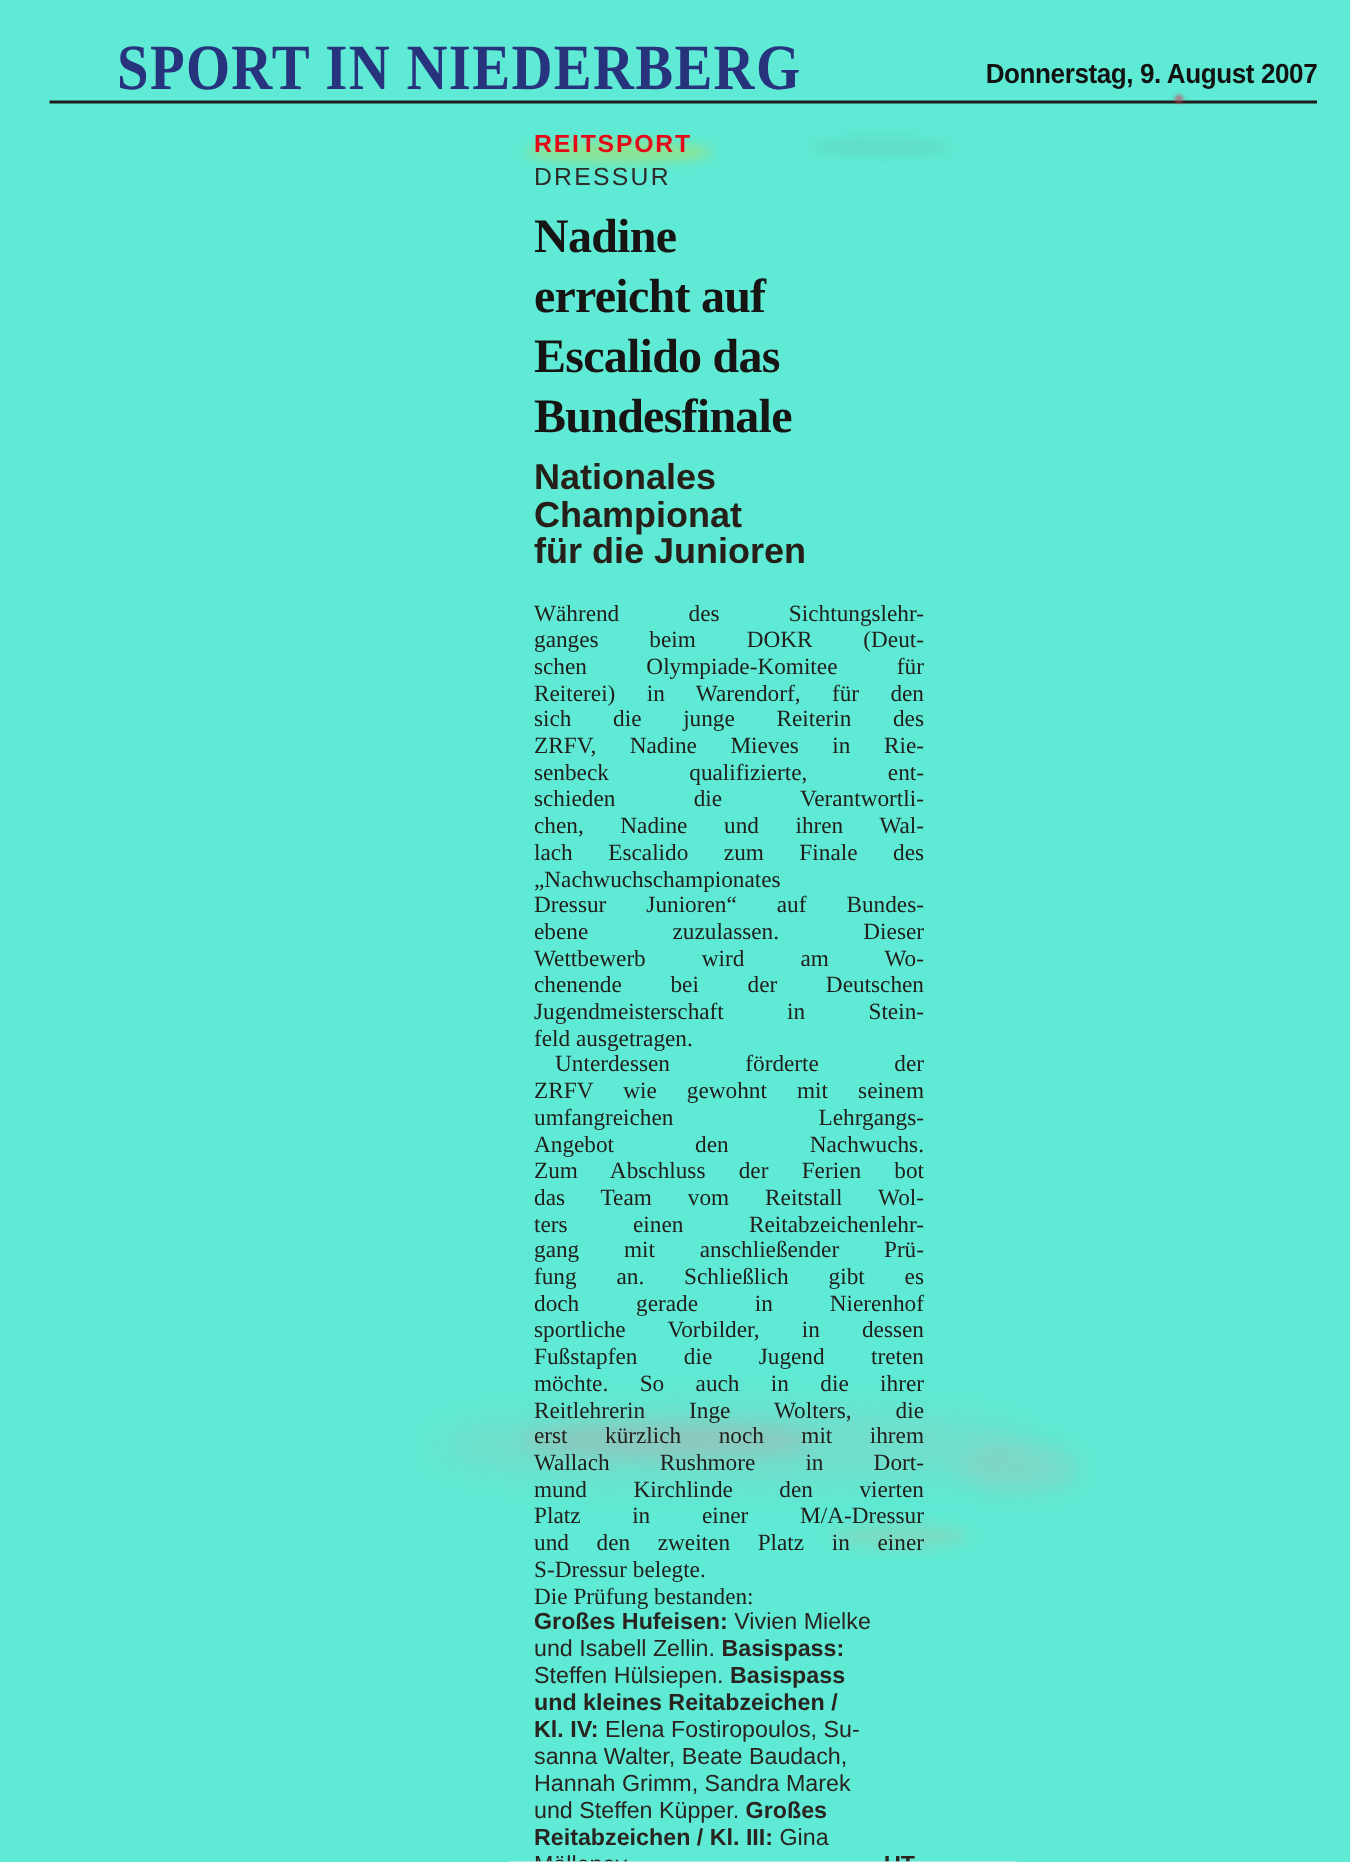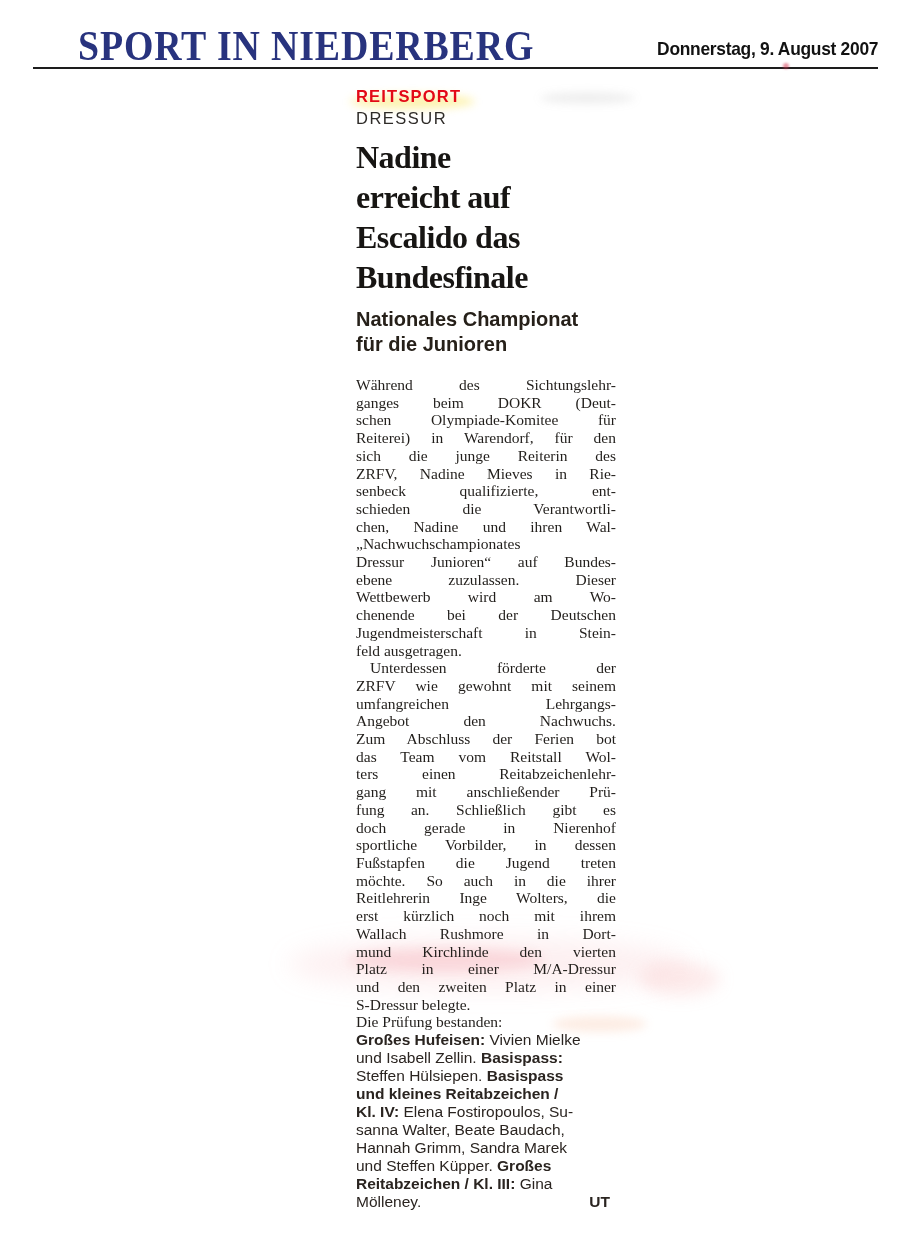--- a/index.html
+++ b/index.html
@@ -1,37 +1,37 @@
 <!DOCTYPE html>
 <html style="--masthead: #28337e; --kicker: #e30917;"><head>
 <meta charset="utf-8">
 <title>Sport in Niederberg</title>
 <style>
   html,body{margin:0;padding:0;background:#e8e8e8;}
-  .page{position:relative;width:900px;height:1241px;margin:0 auto;background:#ffffff;overflow:hidden;
+  .page{position:relative;width:900px;height:1241px;margin:0 auto;background:#5eead4;overflow:hidden;
         font-family:"Liberation Serif",serif;}
   
   .masthead-title{position:absolute;left:78px;top:24px;
       font-family:"Liberation Serif",serif;font-weight:bold;font-size:43px;line-height:1;
       color:var(--masthead,#28337e);letter-spacing:1px;white-space:nowrap;
       transform:scaleX(.88);transform-origin:left top;}
   .masthead-date{position:absolute;right:22px;top:38px;
       font-family:"Liberation Sans",sans-serif;font-weight:bold;font-size:18.5px;line-height:1.2;
       color:#121212;letter-spacing:-.3px;white-space:nowrap;
       transform:scaleX(.94);transform-origin:right top;}
   .rule{position:absolute;left:33px;top:67px;width:845px;height:2px;background:#1d1d1d;}
   
   .column{position:absolute;left:356px;top:88px;width:260px;z-index:2;}
   .kicker{font-family:"Liberation Sans",sans-serif;font-weight:bold;font-size:16.5px;line-height:17px;
       color:var(--kicker,#e30917);letter-spacing:1.2px;}
   .section{font-family:"Liberation Sans",sans-serif;font-size:16.5px;line-height:17px;
       color:#2e2b28;letter-spacing:1.5px;margin-top:5px;}
   .headline{font-family:Liberation Serif, serif;font-weight:bold;font-size:32px;line-height:40px;
       color:#171513;letter-spacing:-.5px;margin-top:10px;white-space:pre-line;}
-  .subhead{font-family:"Liberation Sans",sans-serif;font-weight:bold;font-size:20px;line-height:24.5px;
+  .subhead{font-family:"Liberation Sans",sans-serif;font-weight:bold;font-size:24px;line-height:24.5px;
       color:#262019;margin-top:10px;white-space:pre-line;}
   .body{margin-top:20px;font-family:"Liberation Serif",serif;font-size:15.5px;line-height:17.7px;
       color:#211e1b;}
   .bl{text-align:justify;text-align-last:justify;}
   .bl.end{text-align-last:left;}
   .bl.indent{text-indent:14px;}
   .results{font-family:"Liberation Sans",sans-serif;font-size:15.5px;line-height:18px;color:#2a2420;}
   .rl{text-align:left;}
   .rl .b{font-weight:bold;}
   .rl.flex{display:flex;}
@@ -77,20 +77,21 @@
           <div>
             <div class="bl">Während des Sichtungslehr-</div>
             <div class="bl">ganges beim DOKR (Deut-</div>
             <div class="bl">schen Olympiade-Komitee für</div>
             <div class="bl">Reiterei) in Warendorf, für den</div>
             <div class="bl">sich die junge Reiterin des</div>
             <div class="bl">ZRFV, Nadine Mieves in Rie-</div>
             <div class="bl">senbeck qualifizierte, ent-</div>
             <div class="bl">schieden die Verantwortli-</div>
             <div class="bl">chen, Nadine und ihren Wal-</div>
+            <div class="bl">lach Escalido zum Finale des</div>
             <div class="bl">„Nachwuchschampionates</div>
             <div class="bl">Dressur Junioren“ auf Bundes-</div>
             <div class="bl">ebene zuzulassen. Dieser</div>
             <div class="bl">Wettbewerb wird am Wo-</div>
             <div class="bl">chenende bei der Deutschen</div>
             <div class="bl">Jugendmeisterschaft in Stein-</div>
             <div class="bl end">feld ausgetragen.</div>
           </div>
           <div>
             <div class="bl indent">Unterdessen förderte der</div>

